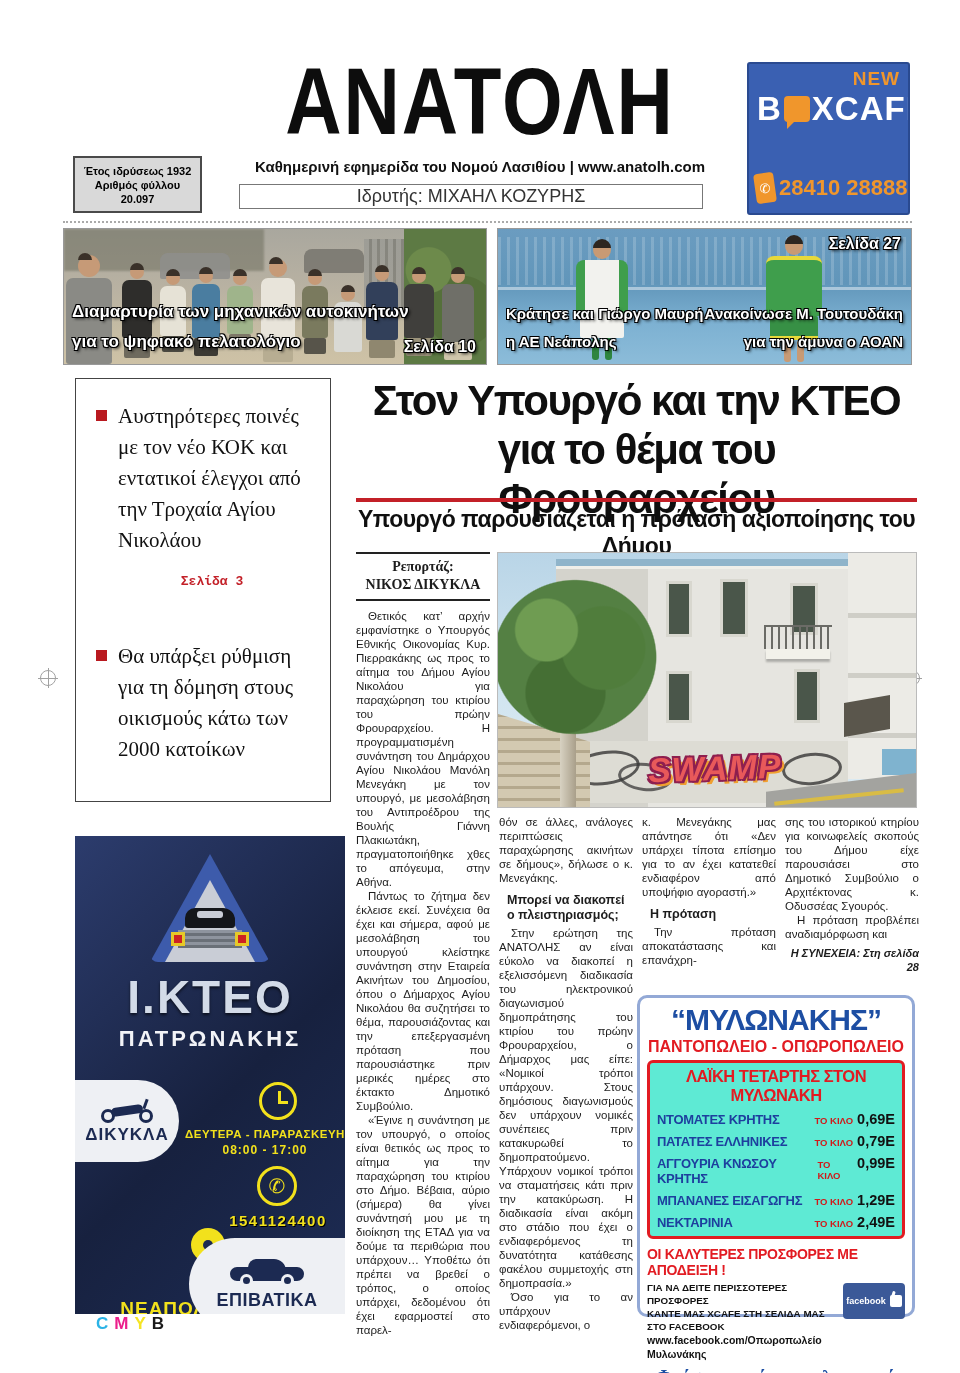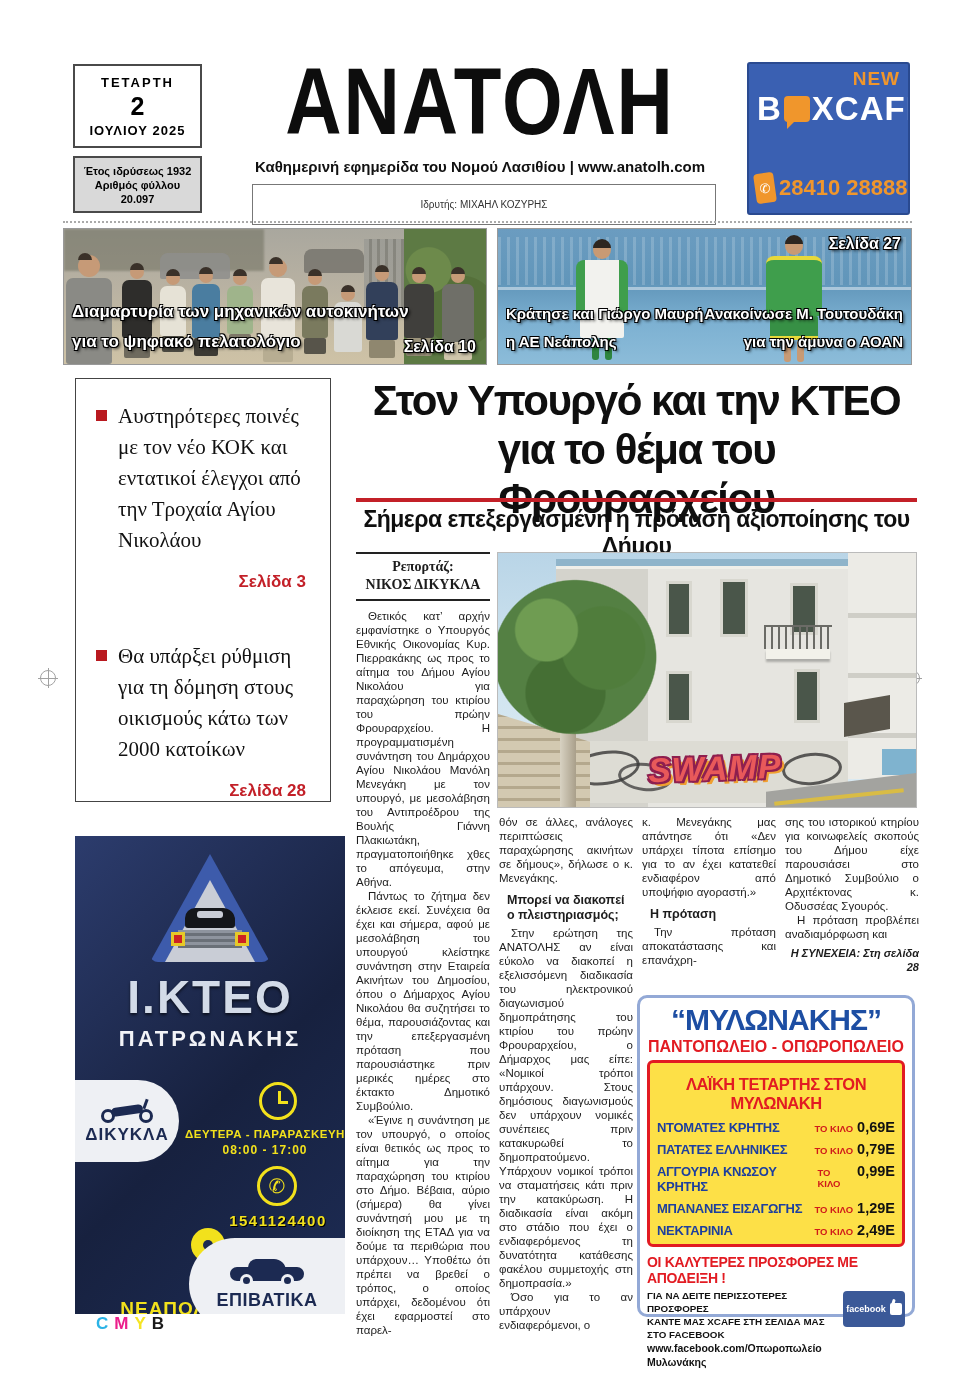--- a/index.html
+++ b/index.html
@@ -25,22 +25,22 @@
   .date-box .num { font-size:25px; font-weight:bold; }
   .date-box .my  { font-size:13px; font-weight:bold; letter-spacing:1px; }
   .founded-box { position:absolute; left:73px; top:156px; width:129px; height:57px; border:2px solid #4a4a4a;
     background:#d9d9d9; display:flex; flex-direction:column; justify-content:center; align-items:center; }
   .founded-box div { font-size:11px; font-weight:bold; line-height:14px; }
   .masthead { position:absolute; left:230px; top:46px; width:500px; text-align:center;
     font-weight:900; font-size:78px; letter-spacing:2px; transform:scaleY(1.22); transform-origin:top center;
     color:#0d0d0d; font-family:"Liberation Sans", sans-serif; }
   .mast-sub { position:absolute; left:230px; top:158px; width:500px; text-align:center;
     font-size:15px; font-weight:bold; color:#111; }
-  .founder-box { position:absolute; left:252px; top:184px; width:464px; height:41px; border:1px solid #777;
-    display:flex; align-items:center; justify-content:center; font-size:10px; color:#333; }
+  .founder-box { position:absolute; left:239px; top:184px; width:464px; height:25px; border:1px solid #777;
+    display:flex; align-items:center; justify-content:center; font-size:18px; color:#333; }
   .boxcafe { position:absolute; left:747px; top:62px; width:163px; height:153px; background:#3a60b2;
     border:2px solid #2a4a90; border-radius:3px; overflow:hidden; }
   .boxcafe .new { position:absolute; right:8px; top:4px; color:#f0962c; font-weight:900; font-size:19px; letter-spacing:1px; }
   .boxcafe .brand { position:absolute; left:8px; top:26px; display:flex; align-items:center; }
   .boxcafe .brand .b, .boxcafe .brand .rest { color:#fff; font-weight:900; font-size:33px; letter-spacing:1px; }
   .bubble { position:relative; width:26px; height:26px; background:#f0962c; border-radius:4px; margin:0 2px; }
   .bubble:after { content:""; position:absolute; left:3px; bottom:-7px; border:5px solid transparent; border-top-color:#f0962c; border-left-color:#f0962c; }
   .boxcafe .phone-row { position:absolute; left:6px; bottom:10px; display:flex; align-items:center; gap:4px; }
   .smartphone { width:20px; height:30px; background:#f0962c; border-radius:4px; transform:rotate(-8deg);
     display:flex; align-items:center; justify-content:center; color:#fff; font-size:13px; }
@@ -83,22 +83,22 @@
   .player .shorts2 { margin:0 auto; border-radius:2px; }
   .player .legs { display:flex; justify-content:center; gap:6px; }
   .player .legs i { display:block; width:7px; height:22px; background:#c89a74; border-radius:3px; }
   .player .legs i.sock { background:#2e8540; }
 
   
   .news-box { position:absolute; left:75px; top:378px; width:256px; height:424px; border:1px solid #444;
     padding:22px 18px 10px 20px; font-family:"Liberation Serif", serif; }
   .news-item { position:relative; padding-left:22px; font-size:21px; line-height:31px; color:#111; }
   .news-item .bullet { position:absolute; left:0; top:9px; width:11px; height:11px; background:#b9191f; }
-  .news-item .ref { display:block; text-align:right; color:#c32028; font-family:Liberation Sans, sans-serif;
-    font-weight:bold; font-size:17px; margin-top:10px; padding-right:6px; }
+  .news-item .ref { display:block; text-align:center; color:#c32028; font-family:Liberation Mono, monospace;
+    font-weight:bold; font-size:13px; margin-top:10px; padding-right:6px; }
   .news-item + .news-item { margin-top:44px; }
 
   
   .headline { position:absolute; left:356px; top:376px; width:561px; text-align:center; color:#0f0f0f;
     font-weight:bold; font-size:42px; line-height:49px; letter-spacing:-1.5px; }
   .red-rule { position:absolute; left:356px; top:498px; width:561px; height:4px; background:#c32028; }
   .subheadline { position:absolute; left:356px; top:506px; width:561px; text-align:center; color:#0f0f0f;
     font-weight:bold; font-size:23px; letter-spacing:-0.5px; }
 
   
@@ -199,21 +199,21 @@
   .car2 .body { position:absolute; left:0; bottom:6px; width:74px; height:14px; background:#1c2a52; border-radius:7px; }
   .car2 .top { position:absolute; left:18px; bottom:16px; width:38px; height:12px; background:#1c2a52; border-radius:10px 14px 0 0; }
   .car2 .wh { position:absolute; bottom:0; width:13px; height:13px; background:#1c2a52; border:3px solid #eef0f4; border-radius:50%; }
   .car2 .wh1 { left:10px; } .car2 .wh2 { right:10px; }
 
   
   .mylo { position:absolute; left:637px; top:995px; width:278px; height:322px; background:#fff;
     border:3px solid #93a9d6; border-radius:10px; padding:5px 7px; }
   .mylo-title { text-align:center; color:#1d4ea3; font-weight:900; font-size:30px; letter-spacing:-1px; }
   .mylo-sub { text-align:center; color:#e21b22; font-weight:900; font-size:16px; letter-spacing:0px; margin-top:1px; }
-  .mylo-panel { margin-top:4px; background:#fde047; border:3px solid #e21b22; border-radius:6px; padding:12px 7px 6px; }
+  .mylo-panel { margin-top:4px; background:#5eead4; border:3px solid #e21b22; border-radius:6px; padding:4px 7px 6px; }
   .mylo-panel .ph { text-align:center; color:#e21b22; font-weight:900; font-size:16.5px; letter-spacing:-0.5px; margin-bottom:4px; }
   .mylo-row { display:flex; justify-content:space-between; align-items:baseline; margin-top:6px; }
   .mylo-row .n { color:#1d3f9e; font-weight:900; font-size:13px; letter-spacing:-0.3px; }
   .mylo-row .u { color:#d01a1a; font-weight:900; font-size:9.5px; margin-left:auto; margin-right:4px; }
   .mylo-row .p { color:#111; font-weight:900; font-size:14.5px; }
   .mylo-offer { text-align:left; color:#e21b22; font-weight:900; font-size:14px; margin-top:7px; letter-spacing:-0.3px; }
   .mylo-fb { position:relative; margin-top:3px; padding-right:66px; }
   .mylo-fb .l1 { color:#111; font-weight:900; font-size:9.8px; line-height:13px; }
   .mylo-fb .url { color:#111; font-weight:900; font-size:10.5px; line-height:14px; }
   .fb-badge { position:absolute; right:0; top:2px; width:62px; height:36px; background:#3b5998; border-radius:4px;
@@ -225,25 +225,20 @@
     font-family:"Liberation Serif", serif; }
 </style>
 </head>
 <body>
 
 <div class="page">
 
   <div class="regmark left"></div>
   <div class="regmark right"></div>
 
-  <div class="date-box">
-    <div class="day">ΤΕΤΑΡΤΗ</div>
-    <div class="num">2</div>
-    <div class="my">ΙΟΥΛΙΟΥ 2025</div>
-  </div>
   <div class="founded-box">
     <div>Έτος ιδρύσεως 1932</div>
     <div>Αριθμός φύλλου</div>
     <div>20.097</div>
   </div>
   <div class="masthead">ΑΝΑΤΟΛΗ</div>
   <div class="mast-sub">Καθημερινή εφημερίδα του Νομού Λασιθίου |  www.anatolh.com</div>
   <div class="founder-box">Ιδρυτής: ΜΙΧΑΗΛ ΚΟΖΥΡΗΣ</div>
 
   <div class="boxcafe">
@@ -355,30 +350,29 @@
 
   <div class="news-box">
     <div class="news-item">
       <span class="bullet"></span>
       <span>Αυστηρότερες ποινές με τον νέο ΚΟΚ και εντατικοί έλεγχοι από την Τροχαία Αγίου Νικολάου</span>
       <span class="ref">Σελίδα 3</span>
     </div>
     <div class="news-item">
       <span class="bullet"></span>
       <span>Θα υπάρξει ρύθμιση για τη δόμηση στους οικισμούς κάτω των 2000 κατοίκων</span>
-      <span class="ref">Σελίδα 28</span>
     </div>
   </div>
 
   <div class="headline">
     <div>Στον Υπουργό και την ΚΤΕΟ</div>
     <div>για το θέμα του Φρουραρχείου</div>
   </div>
   <div class="red-rule"></div>
-  <div class="subheadline">Σήμερα επεξεργασμένη η πρόταση αξιοποίησης του Δήμου</div>
+  <div class="subheadline">Υπουργό παρουσιάζεται η πρόταση αξιοποίησης του Δήμου</div>
 
   <div class="photo">
     <div class="bld-main"></div>
     <div class="bld-side"></div>
     <div class="bld-roof"></div>
     <div class="wind" style="left:168px;top:28px;width:26px;height:56px;"></div>
     <div class="wind" style="left:222px;top:26px;width:28px;height:58px;"></div>
     <div class="wind" style="left:292px;top:30px;width:28px;height:52px;"></div>
     <div class="wind" style="left:168px;top:118px;width:26px;height:52px;"></div>
     <div class="wind" style="left:296px;top:116px;width:26px;height:54px;"></div>

